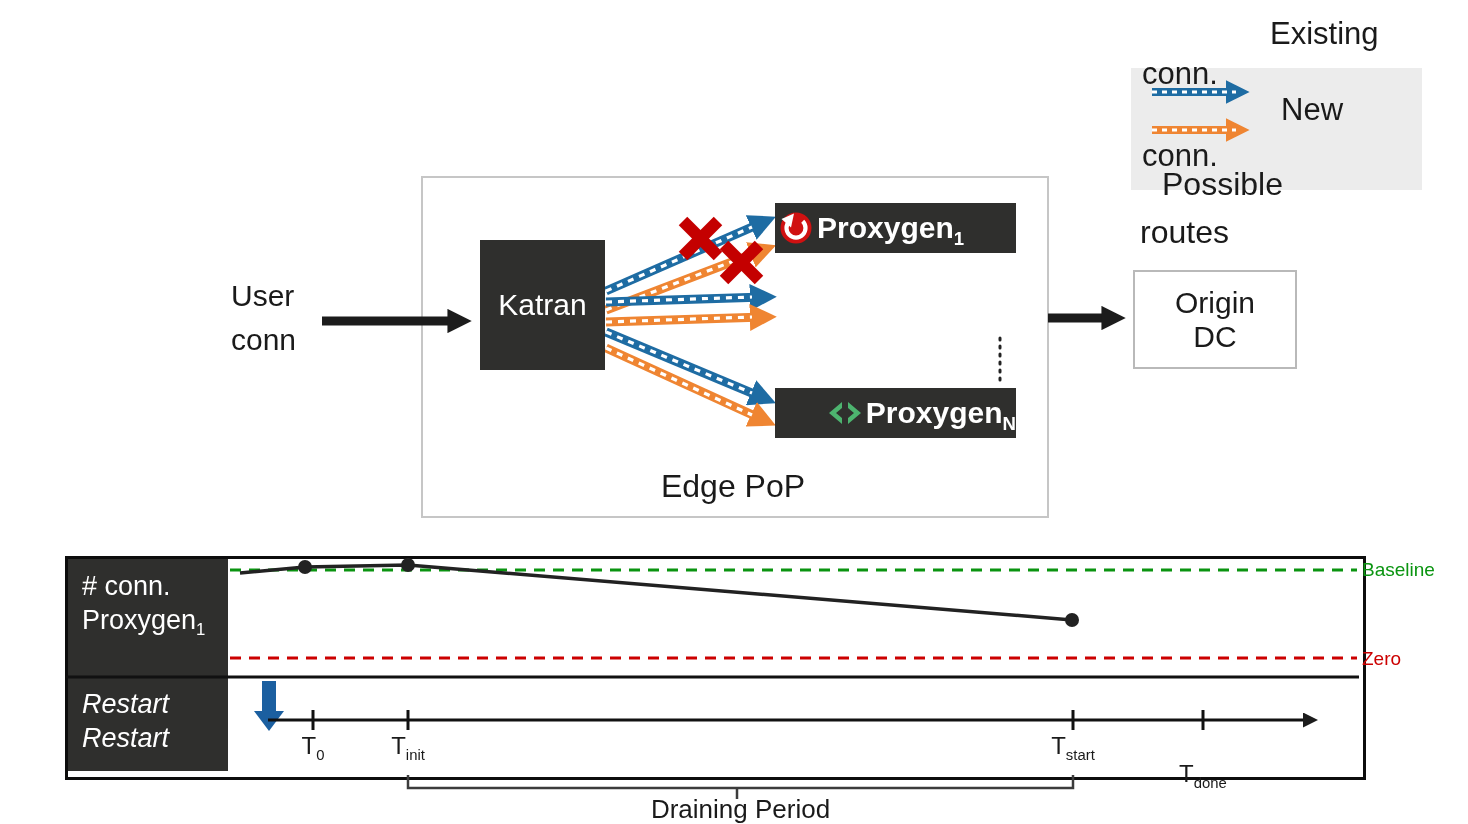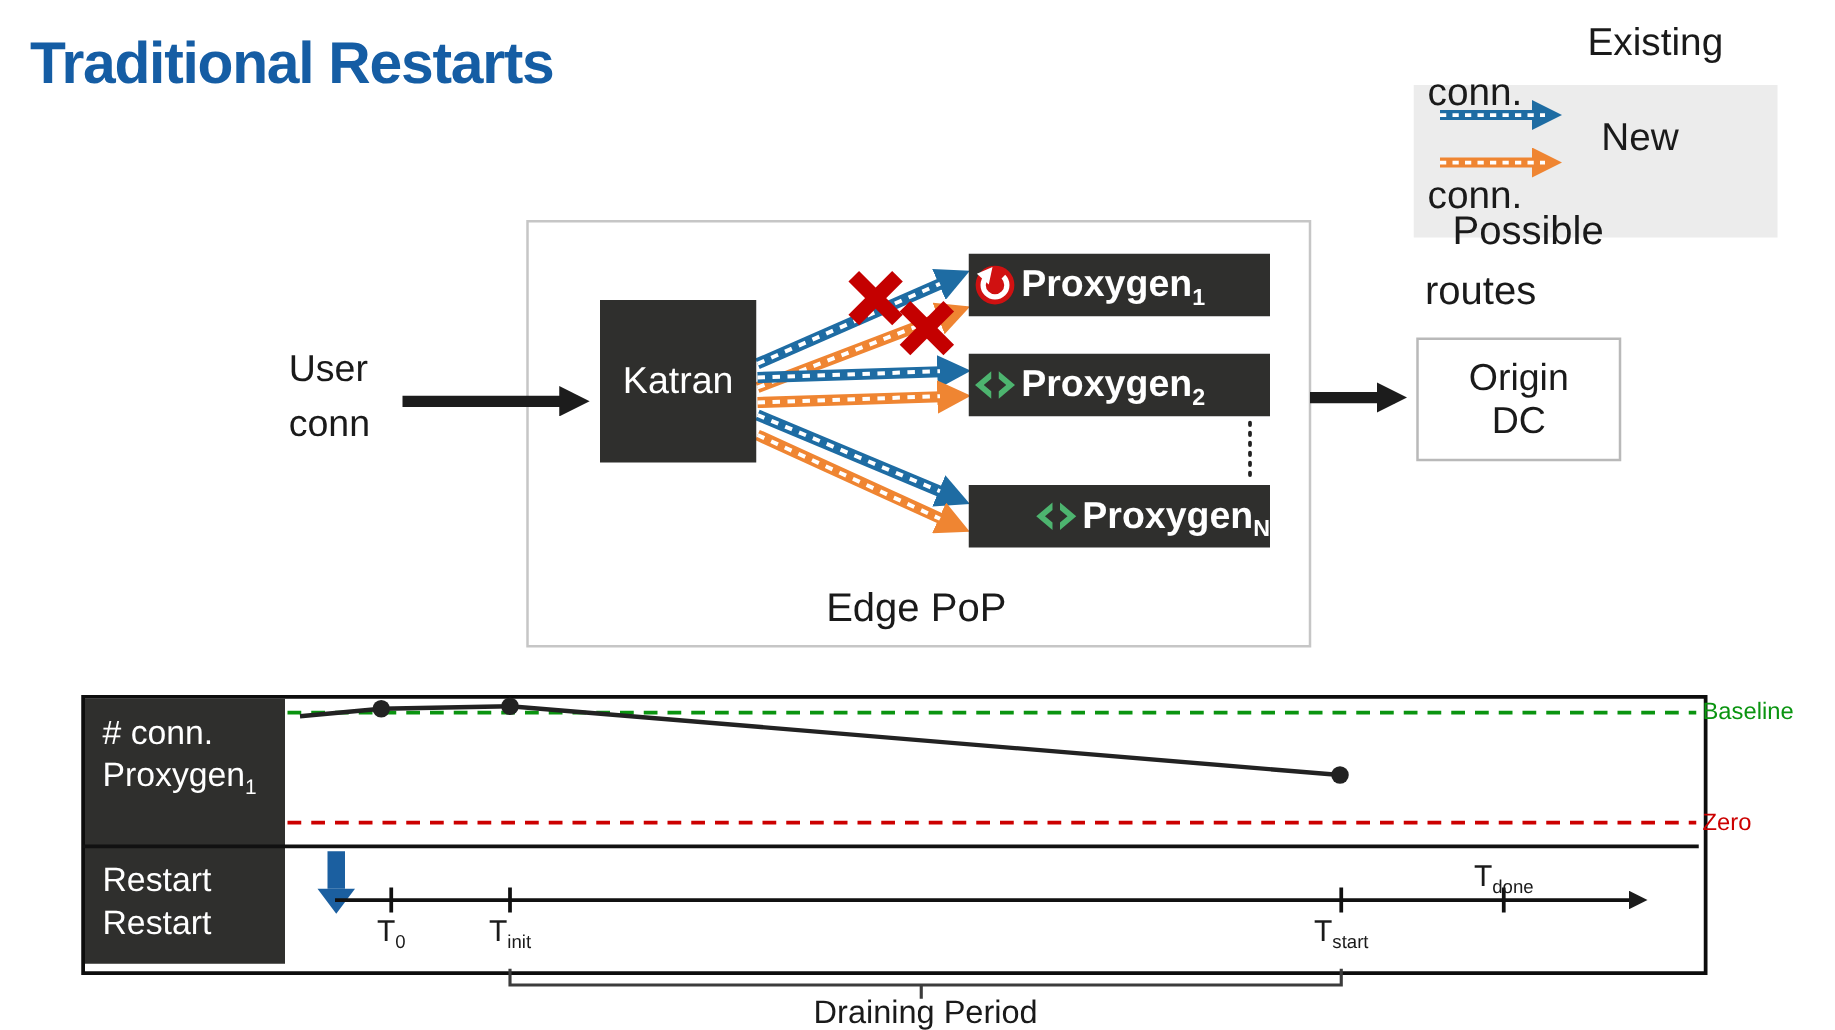--- a/index.html
+++ b/index.html
@@ -121,21 +121,20 @@
 
     <line x1="268" y1="720" x2="1312" y2="720" stroke="#111" stroke-width="3" marker-end="url(#axh)"></line>
     <line x1="313" y1="710" x2="313" y2="730" stroke="#111" stroke-width="3"></line>
     <line x1="408" y1="710" x2="408" y2="730" stroke="#111" stroke-width="3"></line>
     <line x1="1073" y1="710" x2="1073" y2="730" stroke="#111" stroke-width="3"></line>
     <line x1="1203" y1="710" x2="1203" y2="730" stroke="#111" stroke-width="3"></line>
 
     <path d="M408,775 L408,788 L1073,788 L1073,775 M737,788 L737,799" fill="none" stroke="#3c3c3c" stroke-width="2.5"></path>
   </svg>
 
-  <div class="abs title" style="left:24px;top:22px;">Traditional Restarts</div>
 
   <div class="abs t25" style="left:1270px;top:16px;">Existing</div>
   <div class="abs t25" style="left:1142px;top:56px;">conn.</div>
   <div class="abs t25" style="left:1281px;top:92px;">New</div>
   <div class="abs t25" style="left:1142px;top:138px;">conn.</div>
   <div class="abs t32" style="left:1162px;top:166px;">Possible</div>
   <div class="abs t32" style="left:1140px;top:214px;">routes</div>
 
   <div class="abs t30" style="left:231px;top:274px;">
     <div>User</div>
@@ -148,55 +147,48 @@
 
   <div class="abs dark pbox" style="left:775px;top:203px;">
     <svg width="34" height="34" viewBox="-17 -17 34 34">
       <circle r="15.5" fill="#d01111"></circle>
       <path d="M 6.7 -6.7 A 9.5 9.5 0 1 1 -6.7 -6.7" fill="none" stroke="#fff" stroke-width="4.2"></path>
       <polygon points="-2,-14.5 -14.5,-9 -5,-0.5" fill="#fff"></polygon>
     </svg>
     <span class="plabel"><span>Proxygen</span><sub>1</sub></span>
   </div>
 
-  <div class="abs dark pbox" style="left:775px;top:283px;">
-    <svg width="34" height="34" viewBox="-17 -17 34 34">
-      <polygon points="-3,-11 -16,0 -3,11 -3,5 -9,0 -3,-5" fill="#4db46f"></polygon>
-      <polygon points="3,-11 16,0 3,11 3,5 9,0 3,-5" fill="#4db46f"></polygon>
-    </svg>
-    <span class="plabel"><span>Proxygen</span><sub>2</sub></span>
-  </div>
 
   <div class="abs dark pbox" style="left:775px;top:388px;justify-content:flex-end;">
     <svg width="34" height="34" viewBox="-17 -17 34 34">
       <polygon points="-3,-11 -16,0 -3,11 -3,5 -9,0 -3,-5" fill="#4db46f"></polygon>
       <polygon points="3,-11 16,0 3,11 3,5 9,0 3,-5" fill="#4db46f"></polygon>
     </svg>
     <span class="plabel"><span>Proxygen</span><sub>N</sub></span>
   </div>
 
   <div class="abs t32 center" style="left:421px;top:468px;width:624px;">Edge PoP</div>
 
   <div class="abs originbox" style="left:1133px;top:270px;">
     <div>Origin</div>
     <div>DC</div>
   </div>
 
   <div class="abs sidetext" style="left:82px;top:570px;">
     <div># conn.</div>
     <div><span>Proxygen</span><sub>1</sub></div>
   </div>
-  <div class="abs sidetext" style="left:82px;top:688px;">
+  <div class="abs sidetext" style="left:82px;top:688px;font-style:italic;">
     <div>Restart</div>
     <div>Restart</div>
   </div>
 
   <div class="abs refline" style="left:1362px;top:559px;color:#0a9410;">Baseline</div>
   <div class="abs refline" style="left:1362px;top:648px;color:#cc0000;">Zero</div>
 
   <div class="abs ticklabel" style="left:313px;top:732px;"><span>T</span><sub>0</sub></div>
   <div class="abs ticklabel" style="left:408px;top:732px;"><span>T</span><sub>init</sub></div>
   <div class="abs ticklabel" style="left:1073px;top:732px;"><span>T</span><sub>start</sub></div>
-  <div class="abs ticklabel" style="left:1203px;top:688px;"><span>T</span><sub>done</sub></div>
+  <div class="abs ticklabel" style="left:1203px;top:760px;"><span>T</span><sub>done</sub></div>
 
   <div class="abs center" style="left:408px;top:794px;width:665px;font-size:26px;">Draining Period</div>
 
 </div>
 
 </body></html>

